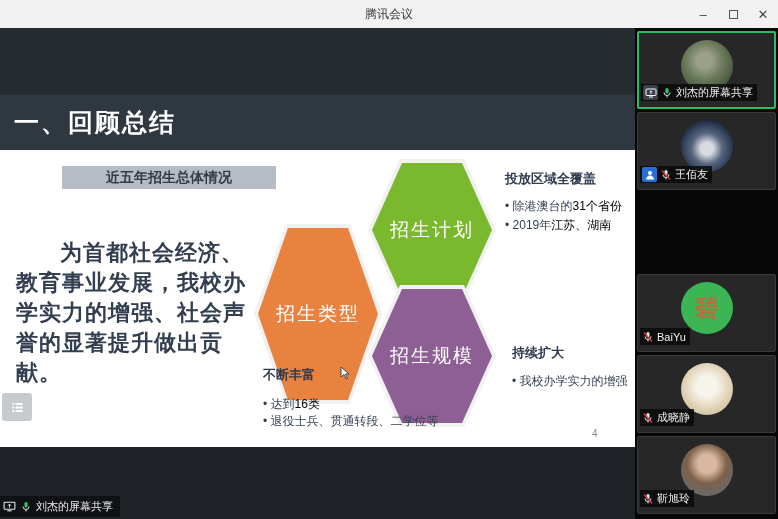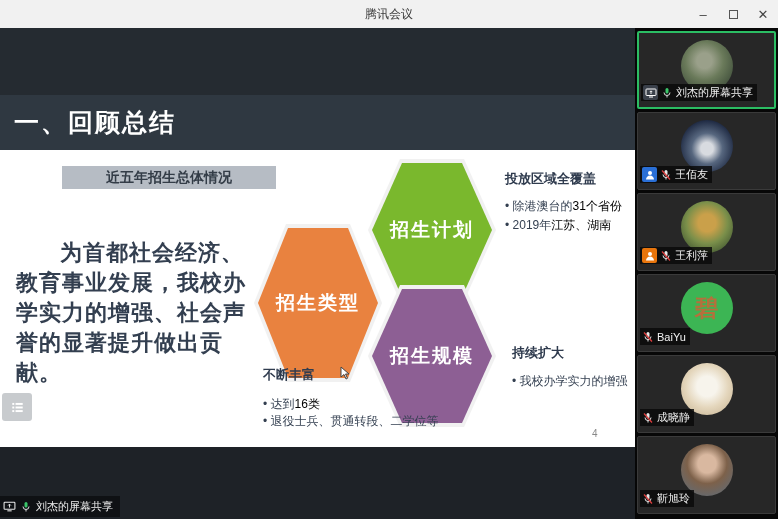--- a/index.html
+++ b/index.html
@@ -25,26 +25,26 @@
   .section-label{position:absolute;left:14px;top:16px;width:214px;height:23px;background:#b6bcc4;
     display:flex;align-items:center;justify-content:center;font-size:14px;font-weight:bold;color:#333c47;margin-left:48px;}
   .para{position:absolute;left:16px;top:88px;width:238px;font-size:22px;font-weight:bold;color:#333f50;
     line-height:30px;text-indent:2em;letter-spacing:1px;}
 
   
   .hexo{position:absolute;filter:drop-shadow(3px 4px 3px rgba(0,0,0,.28));
     clip-path:polygon(0 50%,25% 0,75% 0,100% 50%,75% 100%,25% 100%);background:#f1f1f1;}
   .hexi{position:absolute;left:4px;top:4px;right:4px;bottom:4px;
     clip-path:polygon(0 50%,25% 0,75% 0,100% 50%,75% 100%,25% 100%);
-    display:flex;align-items:center;justify-content:center;color:#fff;font-size:19px;font-weight:bold;letter-spacing:2px;}
+    display:flex;align-items:center;justify-content:center;color:#fff;font-size:19px;font-weight:normal;letter-spacing:2px;}
   .hex-green{left:368px;top:9px;width:128px;height:142px;}
   .hex-green .hexi{background:#7ab82d;}
   .hex-purple{left:368px;top:135px;width:128px;height:142px;}
   .hex-purple .hexi{background:#8d5f94;}
-  .hex-orange{left:254px;top:74px;width:128px;height:158px;}
+  .hex-orange{left:254px;top:74px;width:128px;height:180px;}
   .hex-orange .hexi{background:#e9823f;}
 
   .co-title{font-size:13px;font-weight:bold;color:#2f3b4e;}
   .co-li{font-size:12px;color:#333f50;line-height:17px;}
   .red{color:#000000;}
   .callout-plan{position:absolute;left:505px;top:20px;width:128px;}
   .callout-plan .co-li{margin-top:2px;}
   .callout-plan .co-title{margin-bottom:10px;}
   .callout-scale{position:absolute;left:512px;top:194px;width:122px;}
   .callout-scale .co-title{margin-bottom:11px;}
@@ -208,38 +208,20 @@
         <svg class="icon12" viewBox="0 0 24 24">
           <rect x="9" y="2" width="6" height="11" rx="3" fill="#e8e8e8"></rect>
           <path d="M6 11a6 6 0 0 0 12 0" fill="none" stroke="#e8e8e8" stroke-width="2"></path>
           <line x1="12" y1="17" x2="12" y2="21" stroke="#e8e8e8" stroke-width="2"></line>
           <line x1="4" y1="3" x2="20" y2="21" stroke="#e03e3e" stroke-width="2.5"></line>
         </svg>
         <span class="nm">王佰友</span>
       </div>
     </div>
 
-    <div class="tile" style="top:165px;">
-      <div class="avatar av3"></div>
-      <div class="namebar">
-        <span class="pbadge orange">
-          <svg class="icon12" viewBox="0 0 24 24">
-            <circle cx="12" cy="8" r="4" fill="#fff"></circle>
-              <path d="M4 21c0-4.4 3.6-8 8-8s8 3.6 8 8z" fill="#fff"></path>
-          </svg>
-        </span>
-        <svg class="icon12" viewBox="0 0 24 24">
-          <rect x="9" y="2" width="6" height="11" rx="3" fill="#e8e8e8"></rect>
-          <path d="M6 11a6 6 0 0 0 12 0" fill="none" stroke="#e8e8e8" stroke-width="2"></path>
-          <line x1="12" y1="17" x2="12" y2="21" stroke="#e8e8e8" stroke-width="2"></line>
-          <line x1="4" y1="3" x2="20" y2="21" stroke="#e03e3e" stroke-width="2.5"></line>
-        </svg>
-        <span class="nm">王利萍</span>
-      </div>
-    </div>
 
     <div class="tile" style="top:246px;">
       <div class="avatar av4">
           <span>碧</span>
         </div>
       <div class="namebar">
         <svg class="icon12" viewBox="0 0 24 24">
           <rect x="9" y="2" width="6" height="11" rx="3" fill="#e8e8e8"></rect>
           <path d="M6 11a6 6 0 0 0 12 0" fill="none" stroke="#e8e8e8" stroke-width="2"></path>
           <line x1="12" y1="17" x2="12" y2="21" stroke="#e8e8e8" stroke-width="2"></line>

